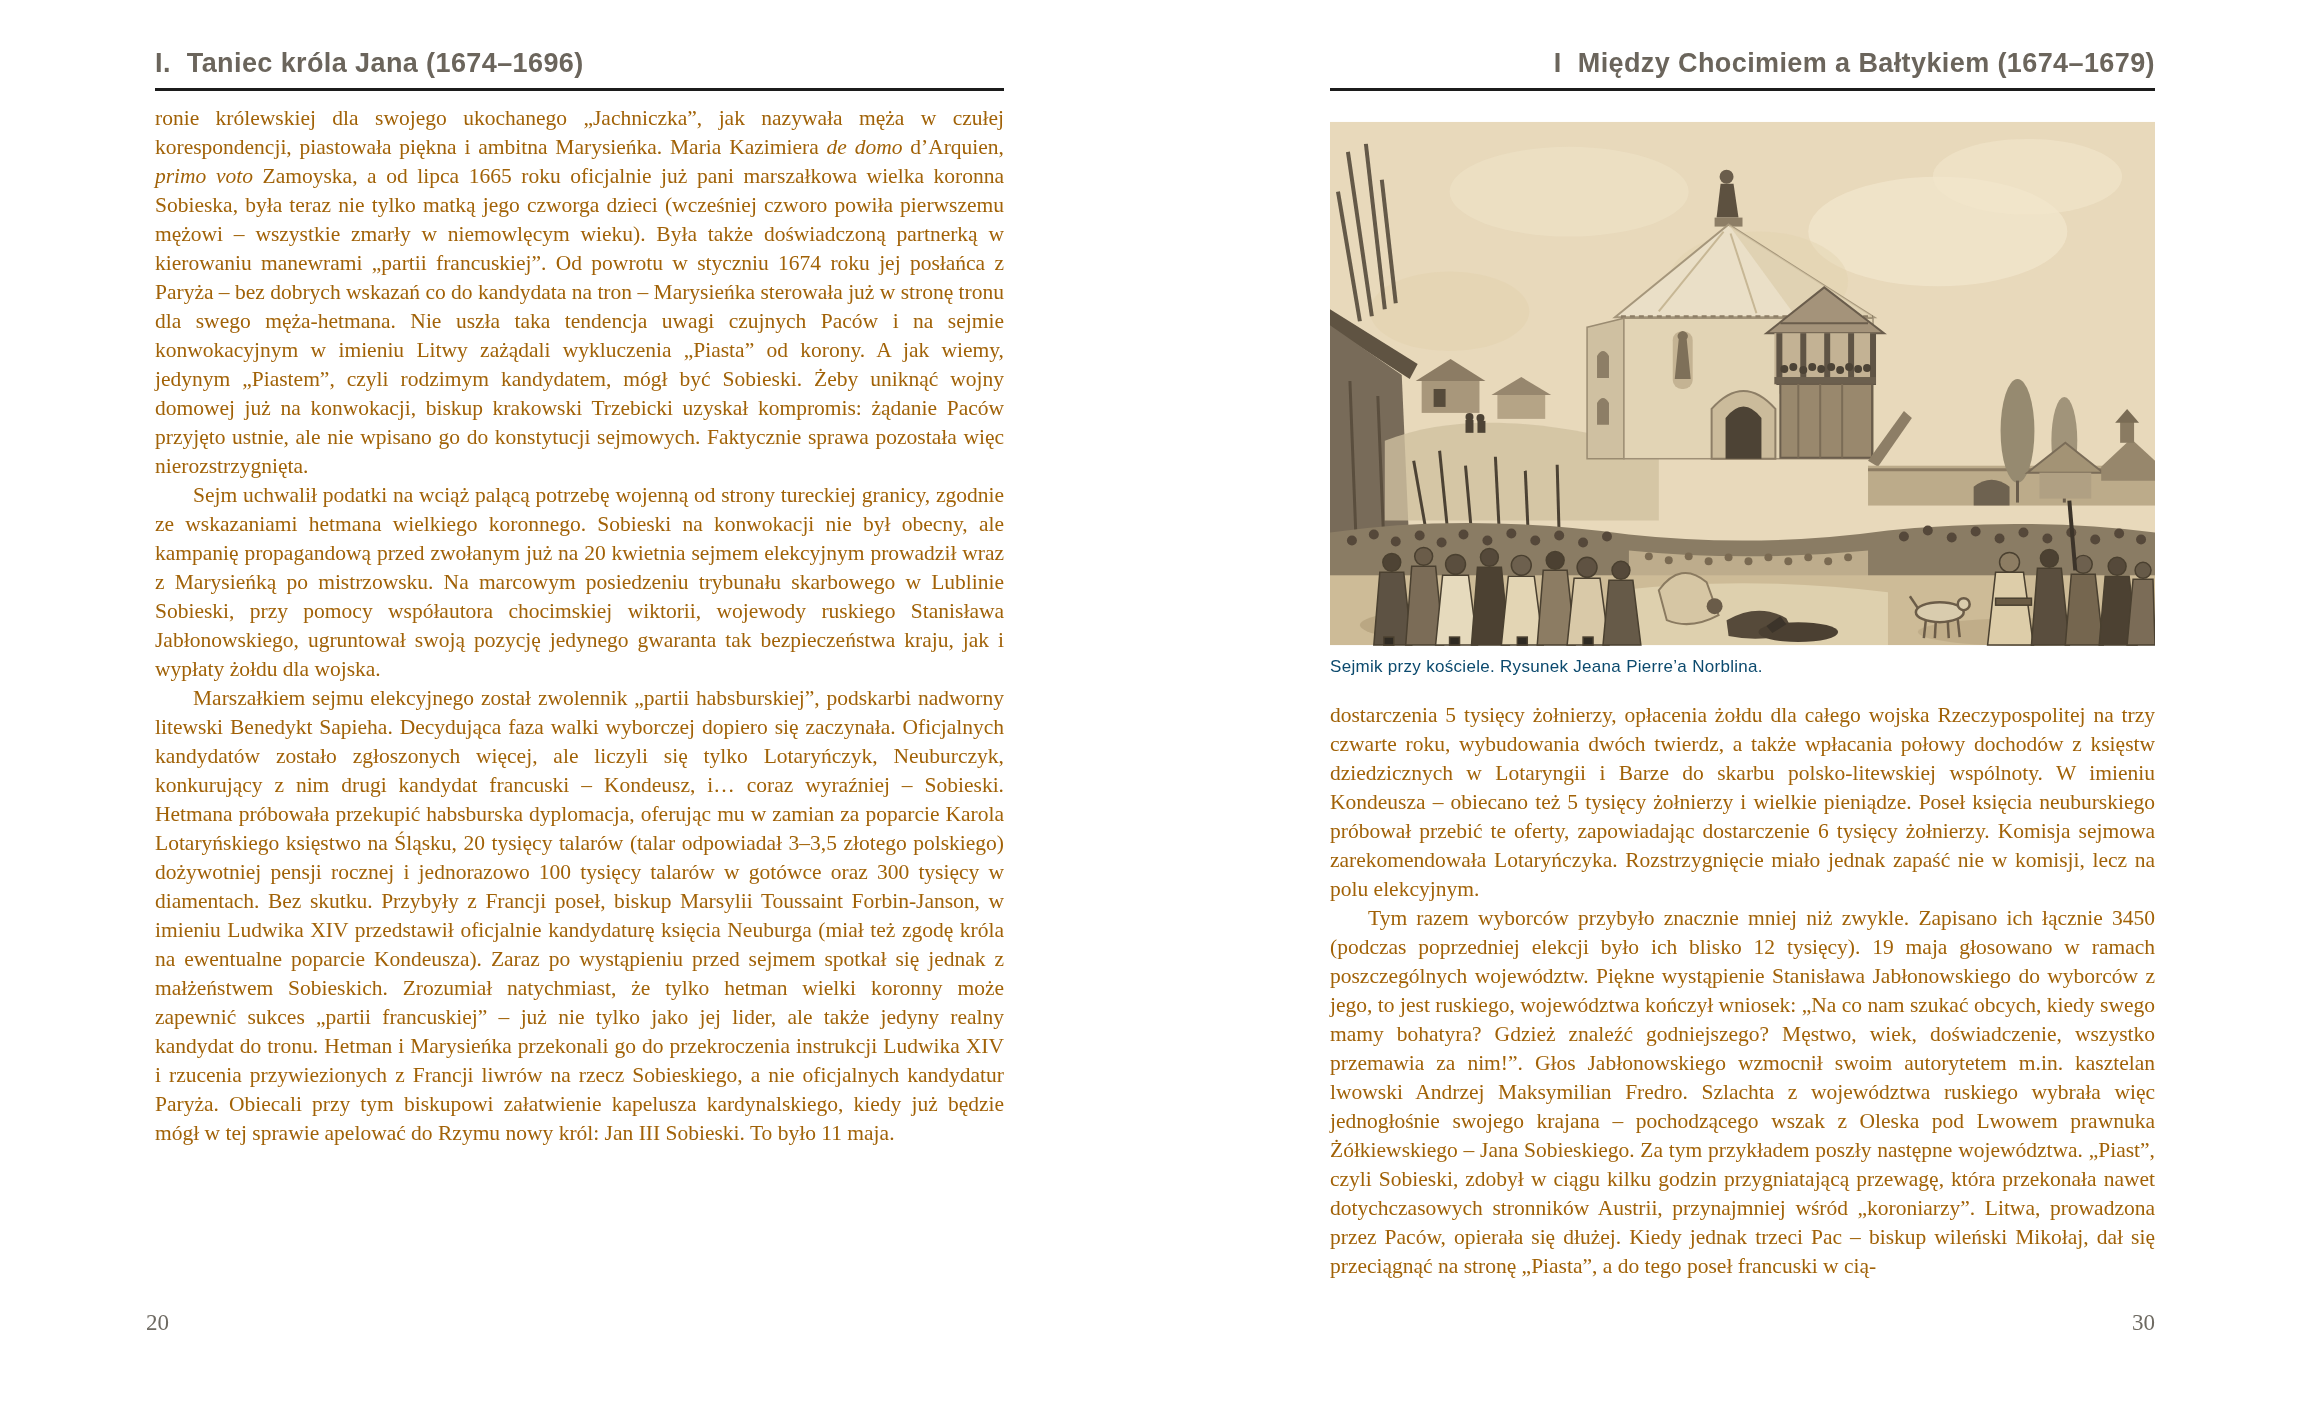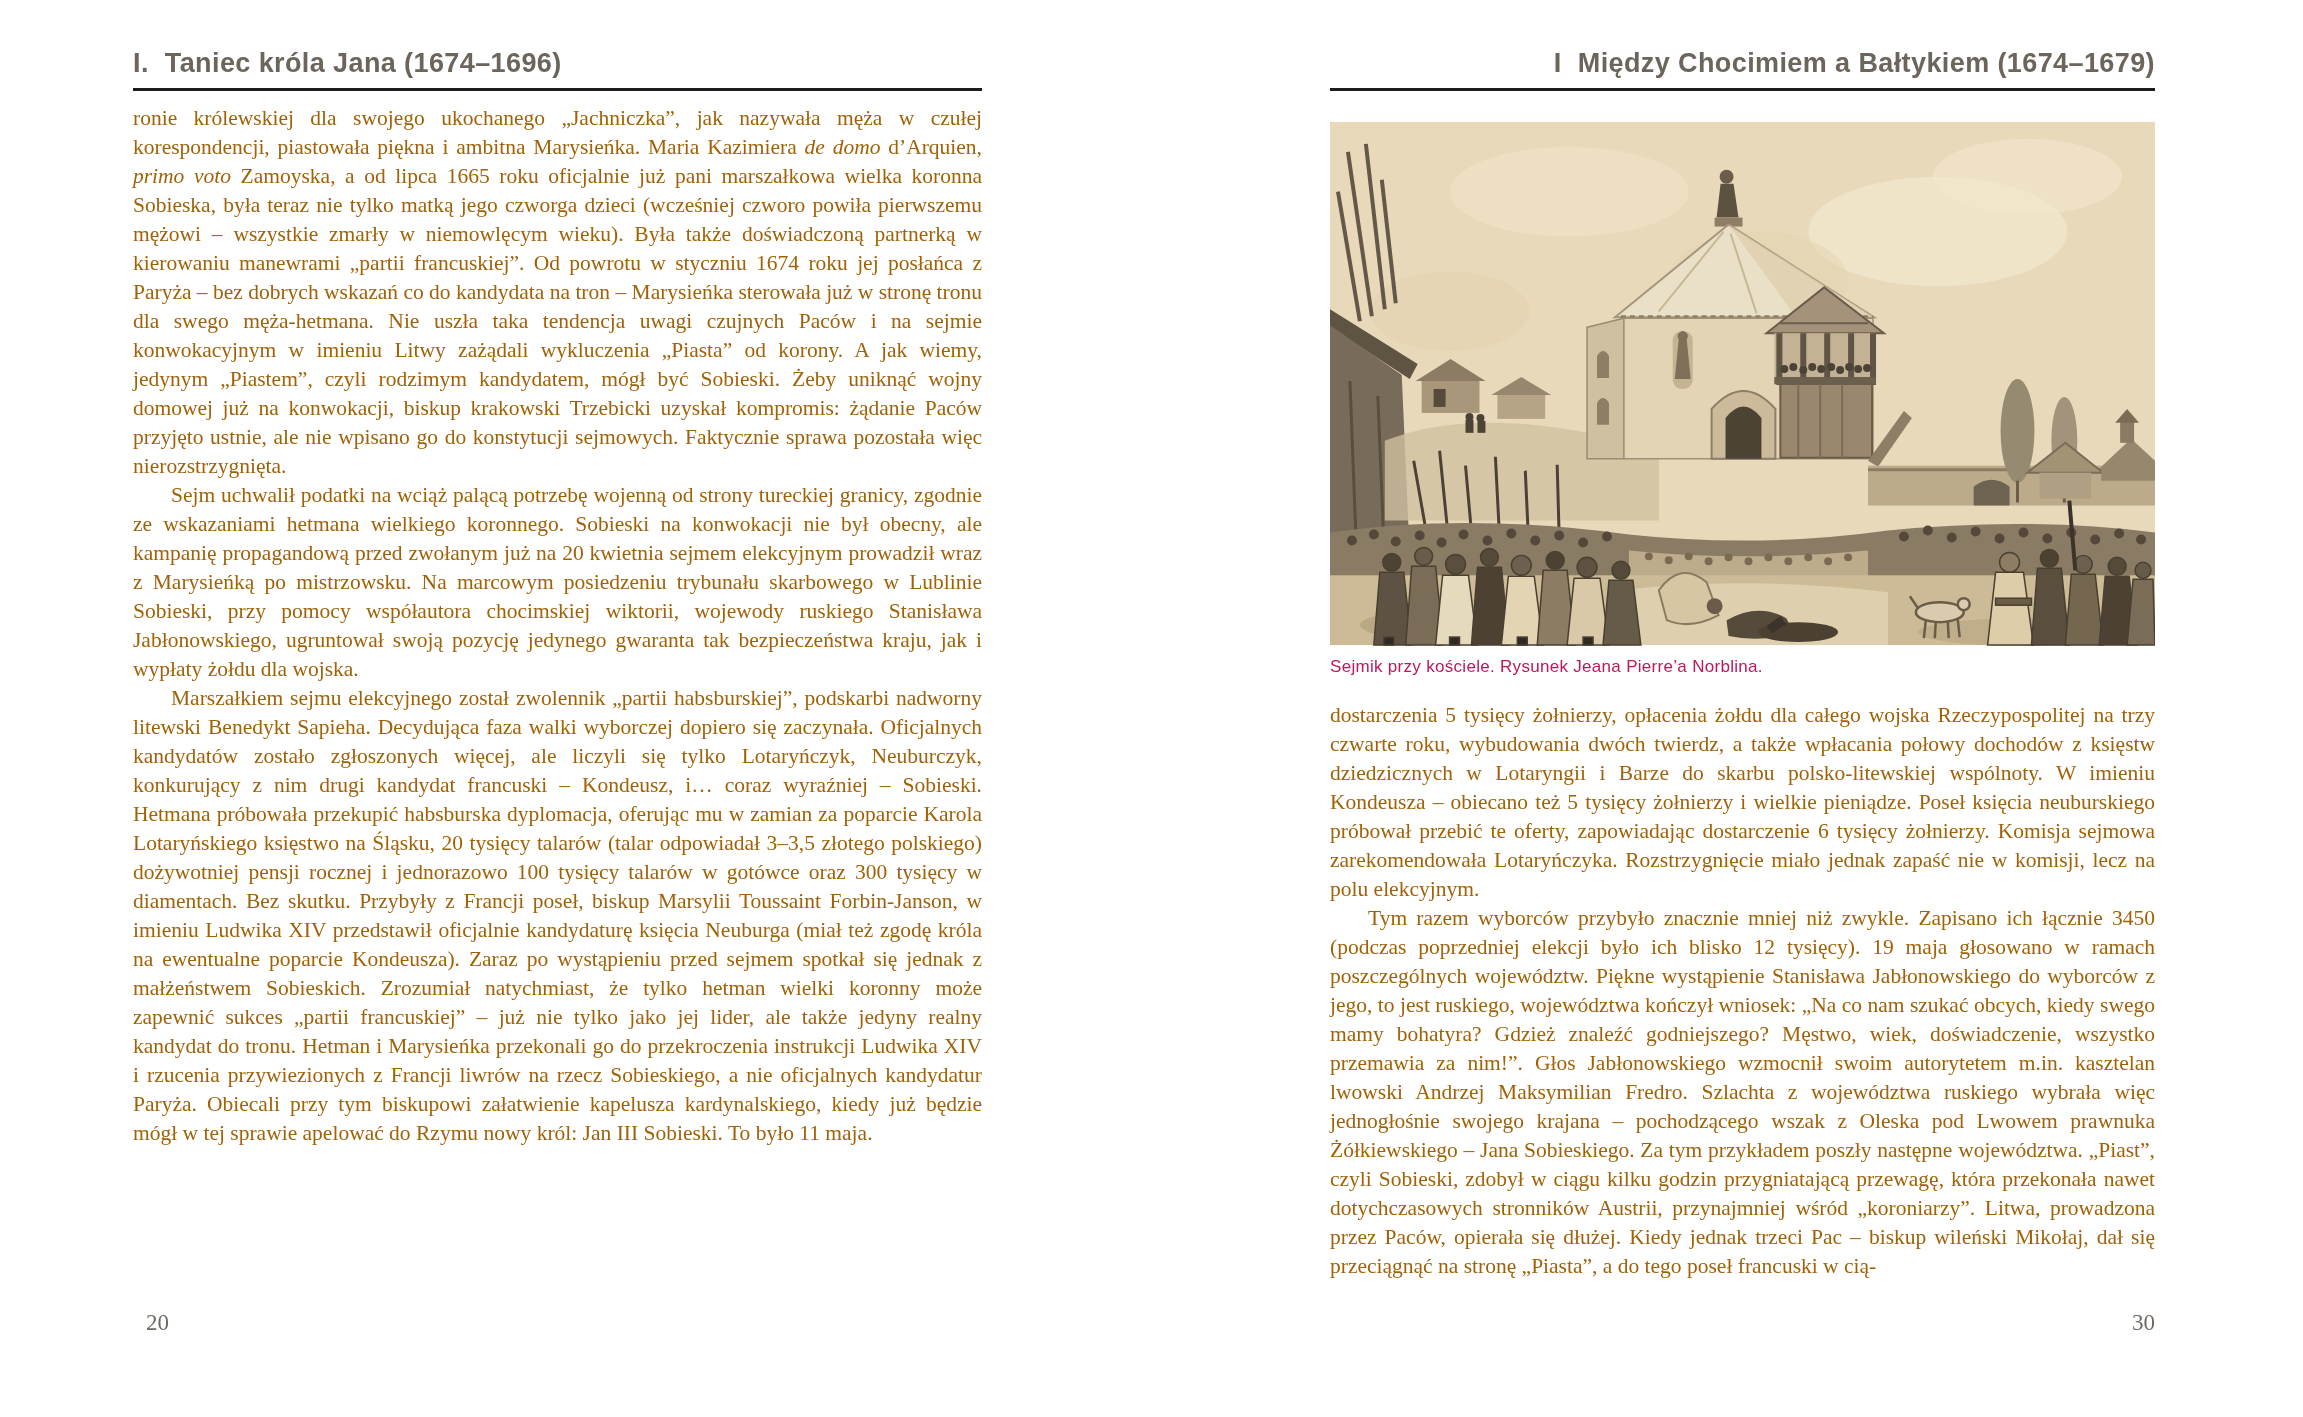--- a/index.html
+++ b/index.html
@@ -5,21 +5,21 @@
   html,body{margin:0;padding:0;background:#e9e9e9;}
   #spread{
     position:relative;
     width:2303px;height:1417px;
     background:#ffffff;
     overflow:hidden;
     font-family:"Liberation Serif", serif;
   }
   
   .page{position:absolute;top:48px;}
-  #page-left{left:133px;width:849px;}
+  #page-left{left:155px;width:849px;}
   #page-right{left:1330px;width:825px;}
 
   
   .running-head{
     font-family:"Liberation Sans", sans-serif;
     font-weight:700;
     font-size:27px;
     letter-spacing:.4px;
     color:#6b655c;
     border-bottom:3px solid #1c1c1c;
@@ -43,21 +43,21 @@
   .bodytext em{font-style:italic;}
 
   
   #figure-block{margin-top:30px;}
   #figure-block svg{display:block;}
   .caption{
     margin-top:11px;
     font-family:"Liberation Sans", sans-serif;
     font-size:17px;
     letter-spacing:.3px;
-    color:#be185d;
+    color:#0c4a6e;
   }
   #page-right .bodytext{margin-top:24px;}
 
   
   .folio{
     position:absolute;top:1310px;
     font-size:23px;color:#6e6a62;
   }
   #folio-left{left:146px;}
   #folio-right{left:2155px;transform:translateX(-100%);}

